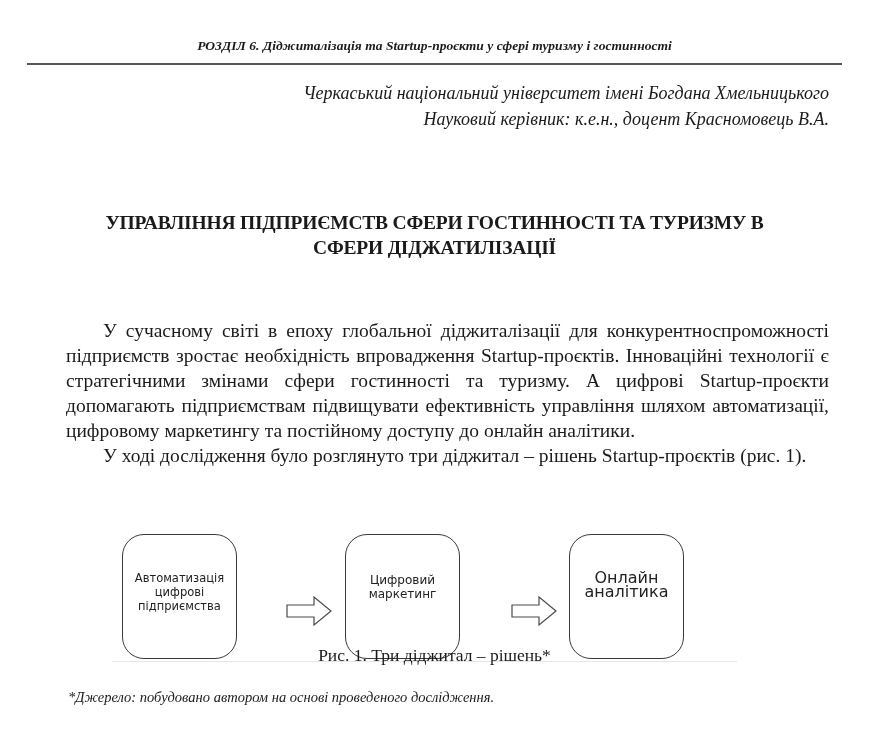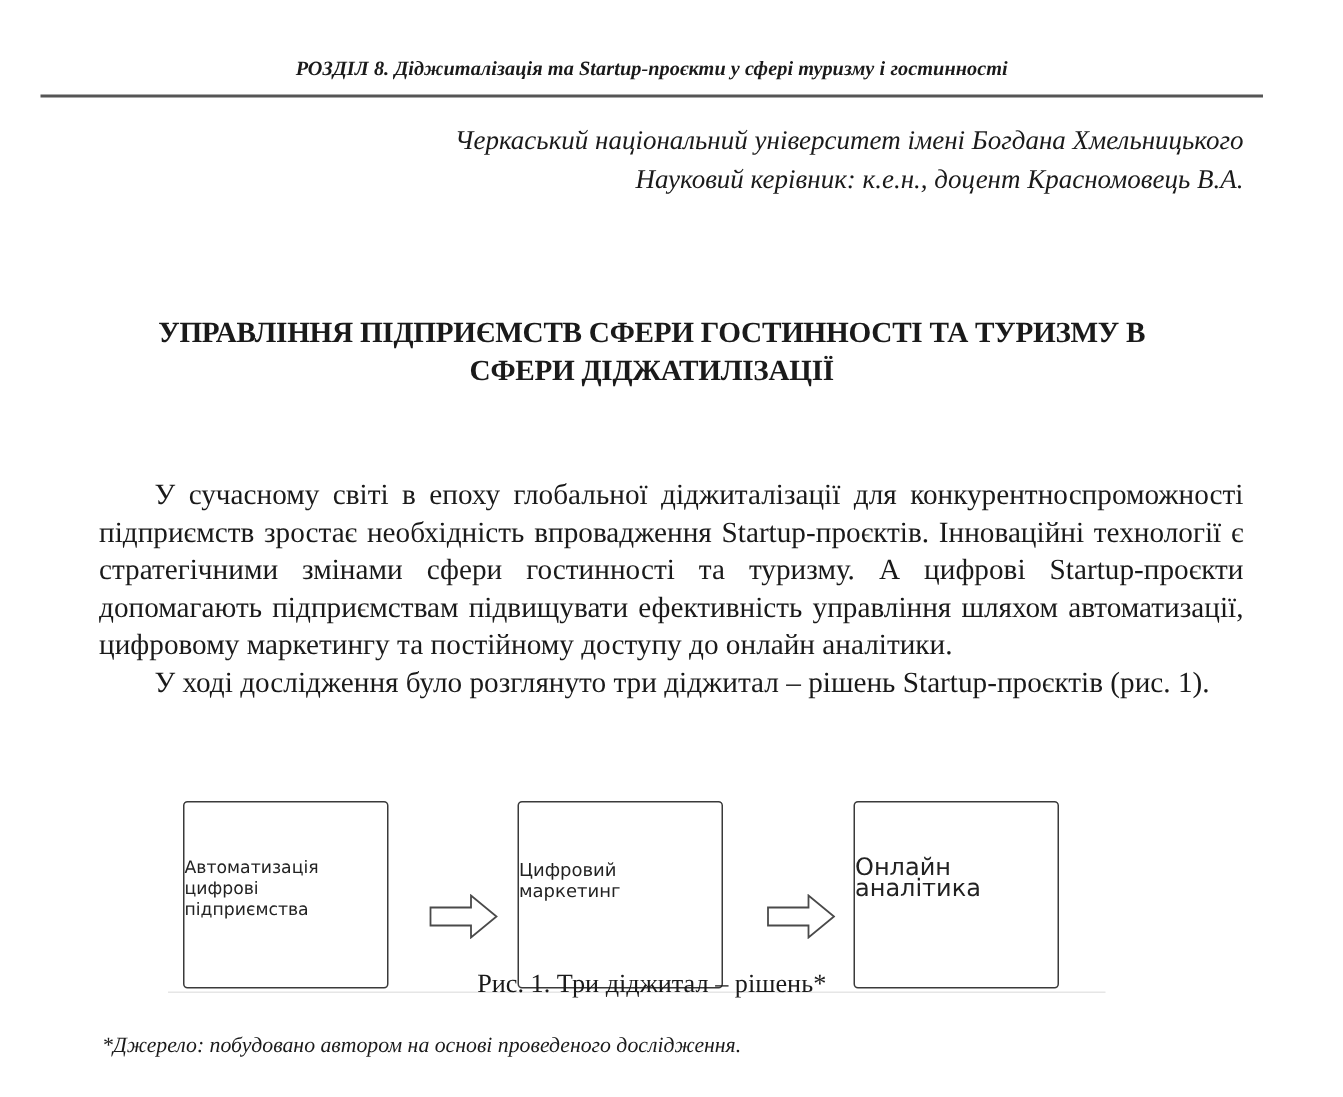--- a/index.html
+++ b/index.html
@@ -85,29 +85,29 @@
       position: absolute;
       left: 12px;
       top: 131px;
       width: 625px;
       height: 0;
       border-top: 1px solid #e6e6e6;
     }
     .flow-box {
       position: absolute;
       top: 4px;
-      width: 137px;
+      width: 115px;
       height: 125px;
       border: 1.5px solid #3a3a3a;
-      border-radius: 3px;
+      border-radius: 22px;
       box-sizing: border-box;
       font-family: "DejaVu Sans", "Liberation Sans", sans-serif;
       font-size: 11.5px;
       line-height: 14px;
-      text-align: left;
+      text-align: center;
       color: #222222;
     }
     .flow-box span {
       display: block;
     }
     .flow-box .box-label {
       position: absolute;
       left: 0;
       right: 0;
     }
@@ -139,21 +139,21 @@
       left: 68px;
       top: 688px;
       font-style: italic;
       font-size: 14.5px;
       line-height: 18px;
     }
   </style>
 </head>
 <body>
 
-<div class="running-head">РОЗДІЛ 8. Діджиталізація та Startup-проєкти у сфері туризму і гостинності</div>
+<div class="running-head">РОЗДІЛ 6. Діджиталізація та Startup-проєкти у сфері туризму і гостинності</div>
 <div class="head-rule"></div>
 
 <div class="author-block">
   <div>Черкаський національний університет імені Богдана Хмельницького</div>
   <div>Науковий керівник: к.е.н., доцент Красномовець В.А.</div>
 </div>
 
 <div class="title-block">
   <div>УПРАВЛІННЯ ПІДПРИЄМСТВ СФЕРИ ГОСТИННОСТІ ТА ТУРИЗМУ В</div>
   <div>СФЕРИ ДІДЖАТИЛІЗАЦІЇ</div>

